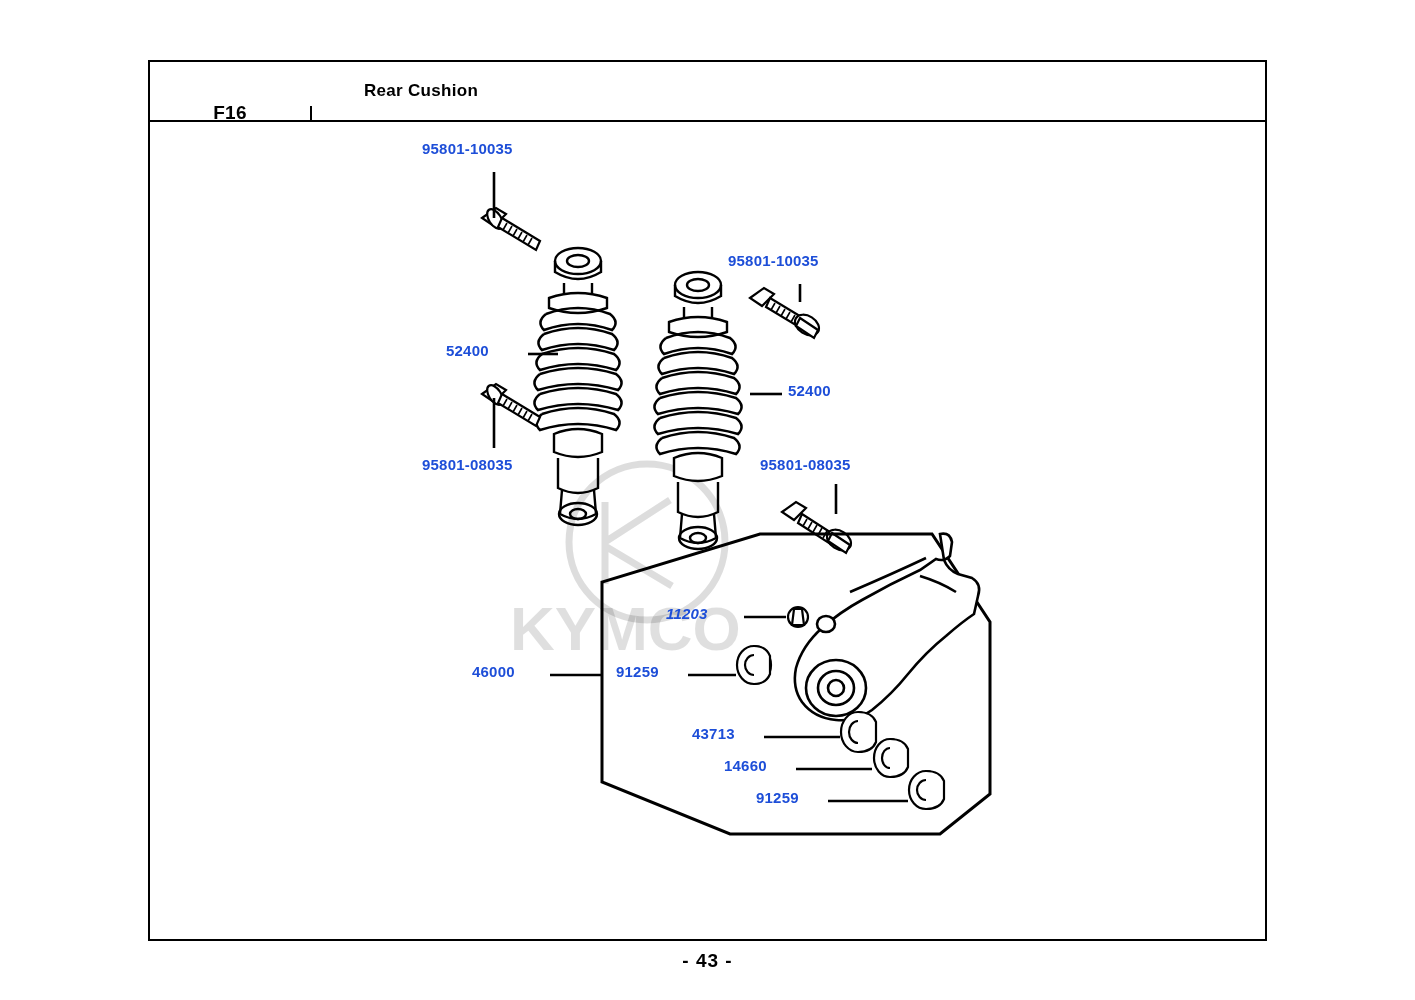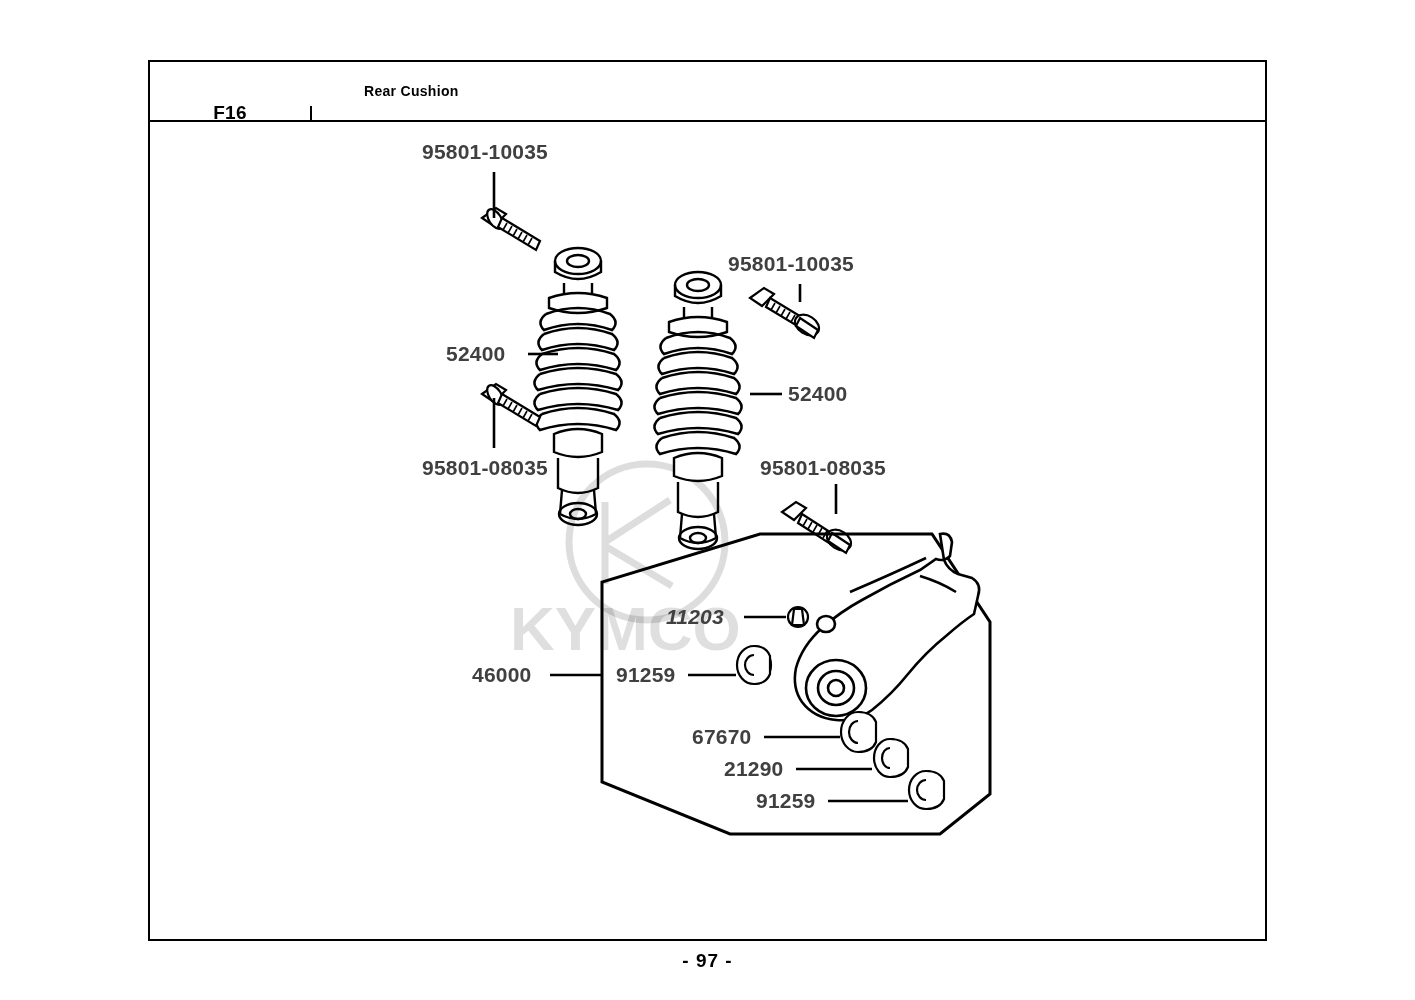--- a/index.html
+++ b/index.html
@@ -42,21 +42,21 @@
     font-size: 19px;
     font-weight: bold;
     letter-spacing: 0.3px;
     margin-top: 44px;
   }
   .header-title {
     flex: 1;
     display: flex;
     align-items: center;
     padding-left: 52px;
-    font-size: 14px;
+    font-size: 17px;
     font-weight: bold;
     letter-spacing: 0.3px;
   }
   
   .frame {
     position: absolute;
     left: 148px;
     top: 120px;
     width: 1119px;
     height: 821px;
@@ -66,25 +66,25 @@
     overflow: hidden;
   }
   .diagram-svg {
     position: absolute;
     left: 0;
     top: 0;
   }
   
   .lbl {
     position: absolute;
-    font-size: 21px;
+    font-size: 15px;
     font-weight: bold;
     white-space: nowrap;
     letter-spacing: 0.2px;
-    color: #404040;
+    color: #1d4ed8;
   }
   
   .page-number {
     position: absolute;
     left: 0;
     top: 950px;
     width: 1415px;
     text-align: center;
     font-size: 19px;
     font-weight: bold;
@@ -283,20 +283,20 @@
 
     <div class="lbl" style="left:272px; top:18px;">95801-10035</div>
     <div class="lbl" style="left:578px; top:130px;">95801-10035</div>
     <div class="lbl" style="left:296px; top:220px;">52400</div>
     <div class="lbl" style="left:638px; top:260px;">52400</div>
     <div class="lbl" style="left:272px; top:334px;">95801-08035</div>
     <div class="lbl" style="left:610px; top:334px;">95801-08035</div>
     <div class="lbl" style="left:516px; top:483px;font-style:italic;">11203</div>
     <div class="lbl" style="left:322px; top:541px;">46000</div>
     <div class="lbl" style="left:466px; top:541px;">91259</div>
-    <div class="lbl" style="left:542px; top:603px;">67670</div>
-    <div class="lbl" style="left:574px; top:635px;">21290</div>
+    <div class="lbl" style="left:542px; top:603px;">43713</div>
+    <div class="lbl" style="left:574px; top:635px;">14660</div>
     <div class="lbl" style="left:606px; top:667px;">91259</div>
   </div>
 
-  <div class="page-number">- 97 -</div>
+  <div class="page-number">- 43 -</div>
 
 </div>
 
 </body></html>

